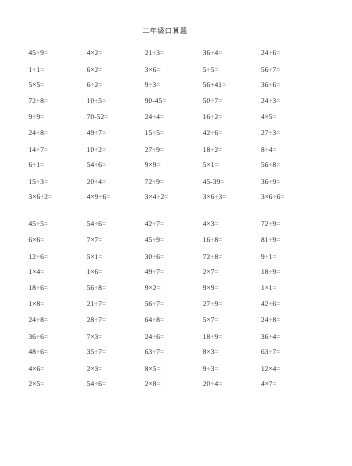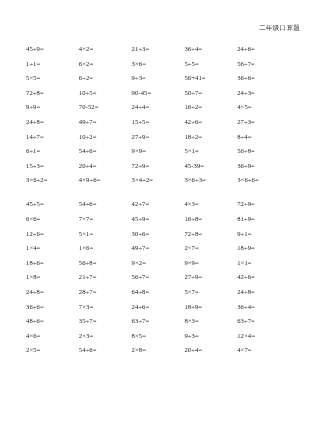--- a/index.html
+++ b/index.html
@@ -16,21 +16,21 @@
   }
   .page {
     width: 300px;
     height: 424px;
     position: relative;
     box-sizing: border-box;
     padding: 0;
     background: #ffffff;
   }
   .worksheet-title {
-    text-align: right;
+    text-align: center;
     font-size: 6.5px;
     line-height: 10px;
     letter-spacing: 0.3px;
     color: #2b2b2b;
     margin: 0;
     padding-top: 23px;
     font-weight: normal;
     font-family: "DejaVu Sans", "Liberation Sans", sans-serif;
   }
   .problem-block {

